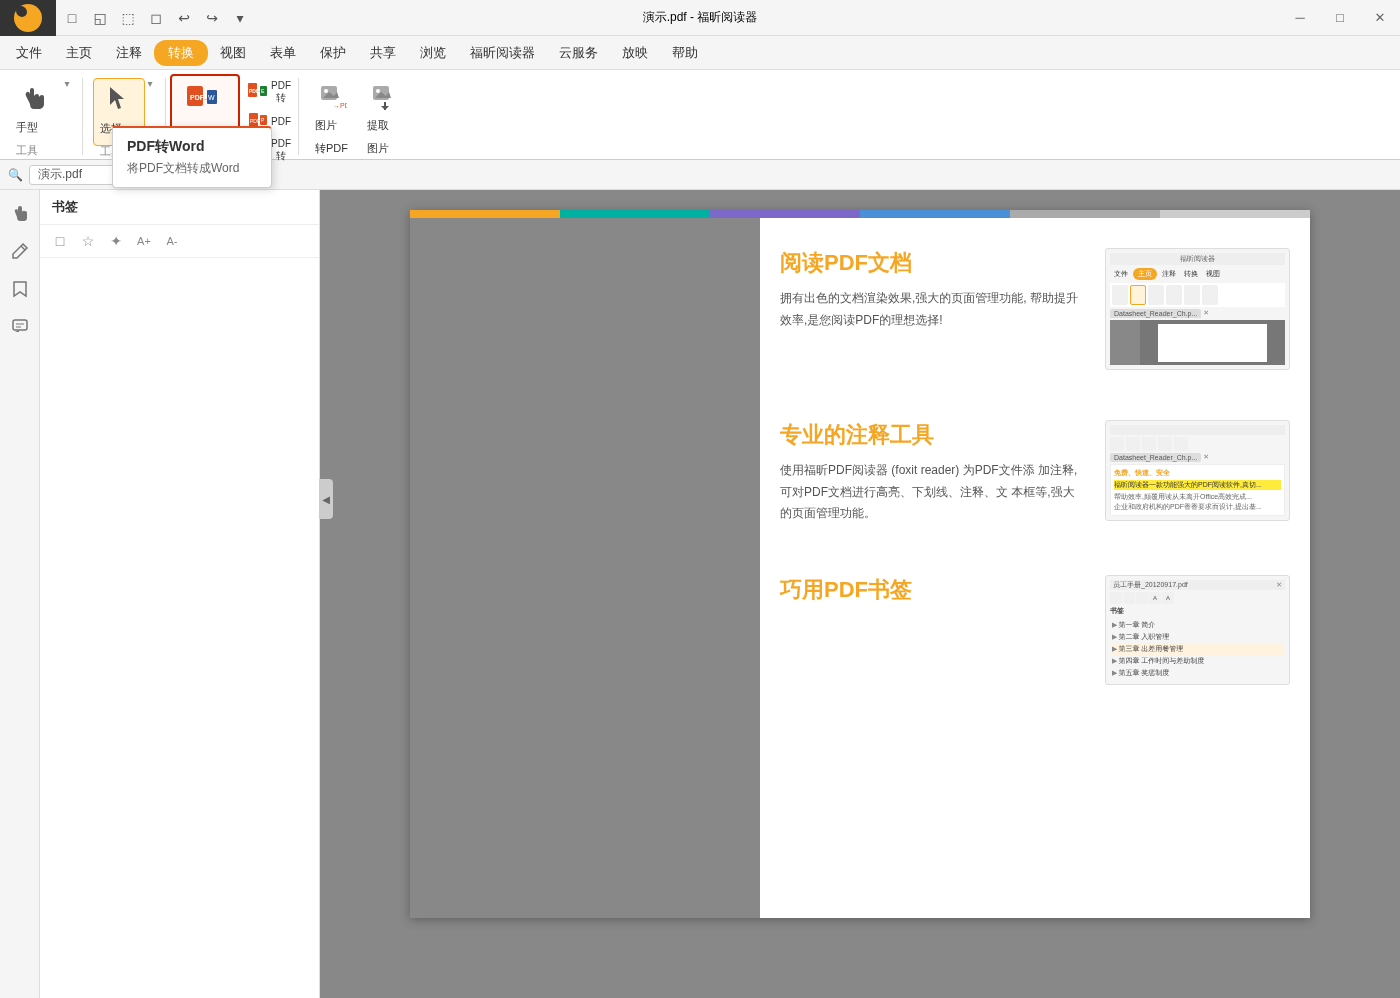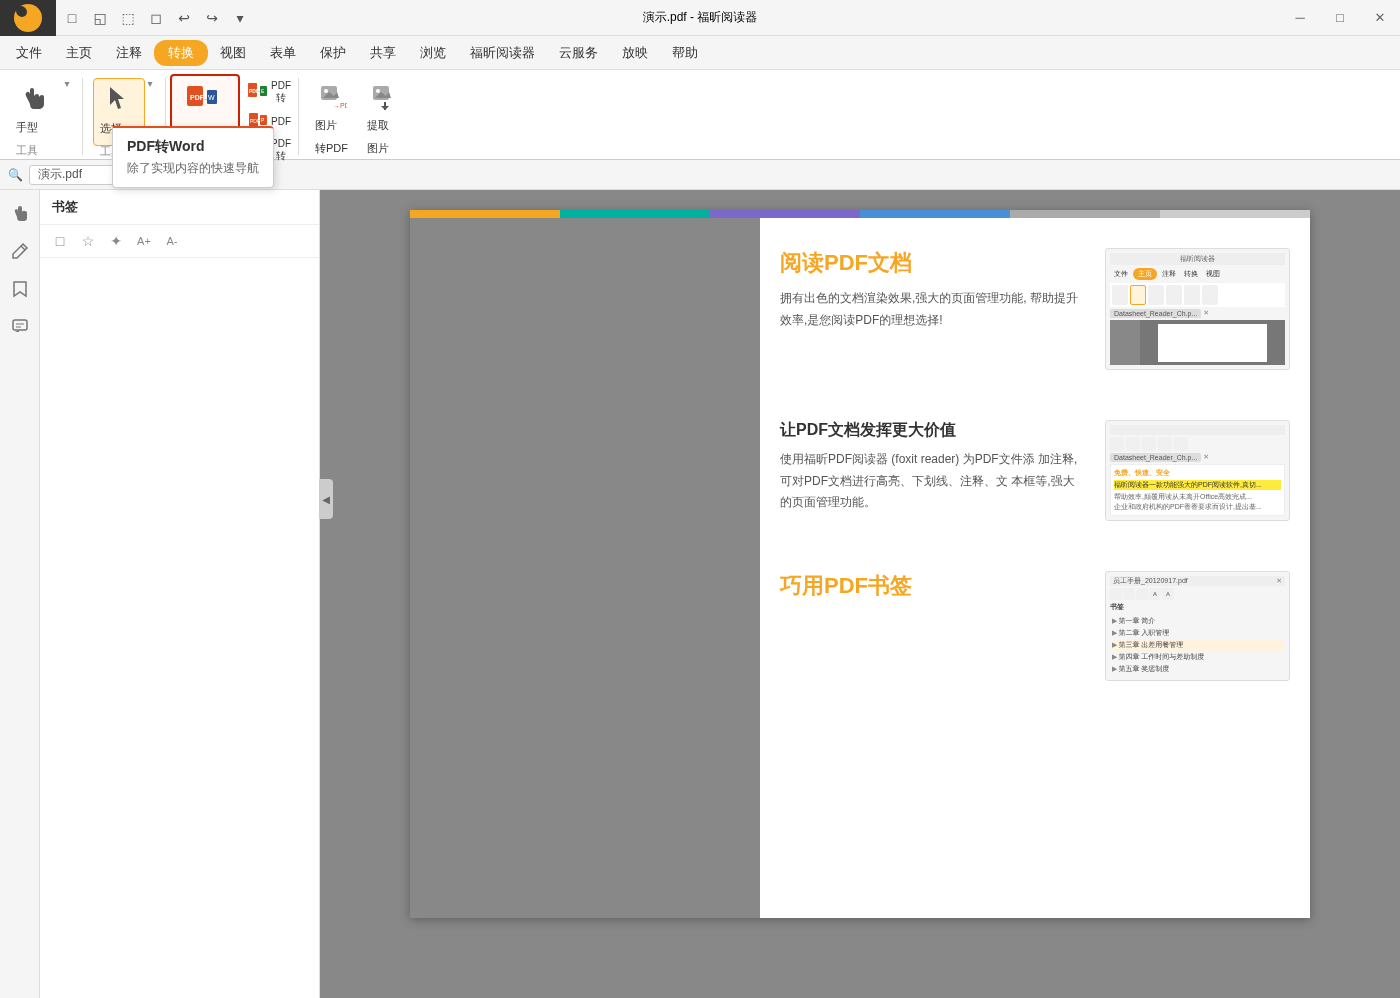--- a/index.html
+++ b/index.html
@@ -494,21 +494,21 @@
           <polygon points="10,24 14,28 18,24" fill="#555"></polygon>
         </svg>
       </div>
       <span>提取</span>
       <span>图片</span>
     </div>
   </div>
 
   <div id="tooltip-popup">
     <div class="tip-title">PDF转Word</div>
-    <div class="tip-desc">除了实现内容的快速导航</div>
+    <div class="tip-desc">将PDF文档转成Word</div>
   </div>
 </div>
 
 <div id="addressbar">
   <span style="color:#666; font-size:12px;">🔍</span>
   <input class="addr-input" type="text" value="演示.pdf" style="">
 </div>
 
 <div id="main-layout">
 
@@ -616,21 +616,21 @@
                     <div style="width:75%;height:38px;background:white;"></div>
                   </div>
                 </div>
               </div>
             </div>
           </div>
 
           <div class="pdf-section">
             <div style="display:flex;align-items:flex-start;justify-content:space-between;">
               <div style="flex:1;">
-                <div class="pdf-section-subtitle">让PDF文档发挥更大价值</div>
+                <div class="pdf-section-title" style="color:#f5a623;">专业的注释工具</div>
                 <div class="pdf-section-text">使用福昕PDF阅读器 (foxit reader) 为PDF文件添
 加注释,可对PDF文档进行高亮、下划线、注释、文
 本框等,强大的页面管理功能。</div>
               </div>
 
               <div style="width:185px;margin-left:20px;border:1px solid #ddd;border-radius:3px;padding:4px;background:#f5f5f5;font-size:8px;">
                 <div style="background:#eee;height:10px;margin-bottom:2px;"></div>
                 <div style="display:flex;gap:2px;margin-bottom:2px;">
                   <div style="width:14px;height:14px;background:#f0f0f0;border-radius:2px;"></div>
                   <div style="width:14px;height:14px;background:#f0f0f0;border-radius:2px;"></div>

